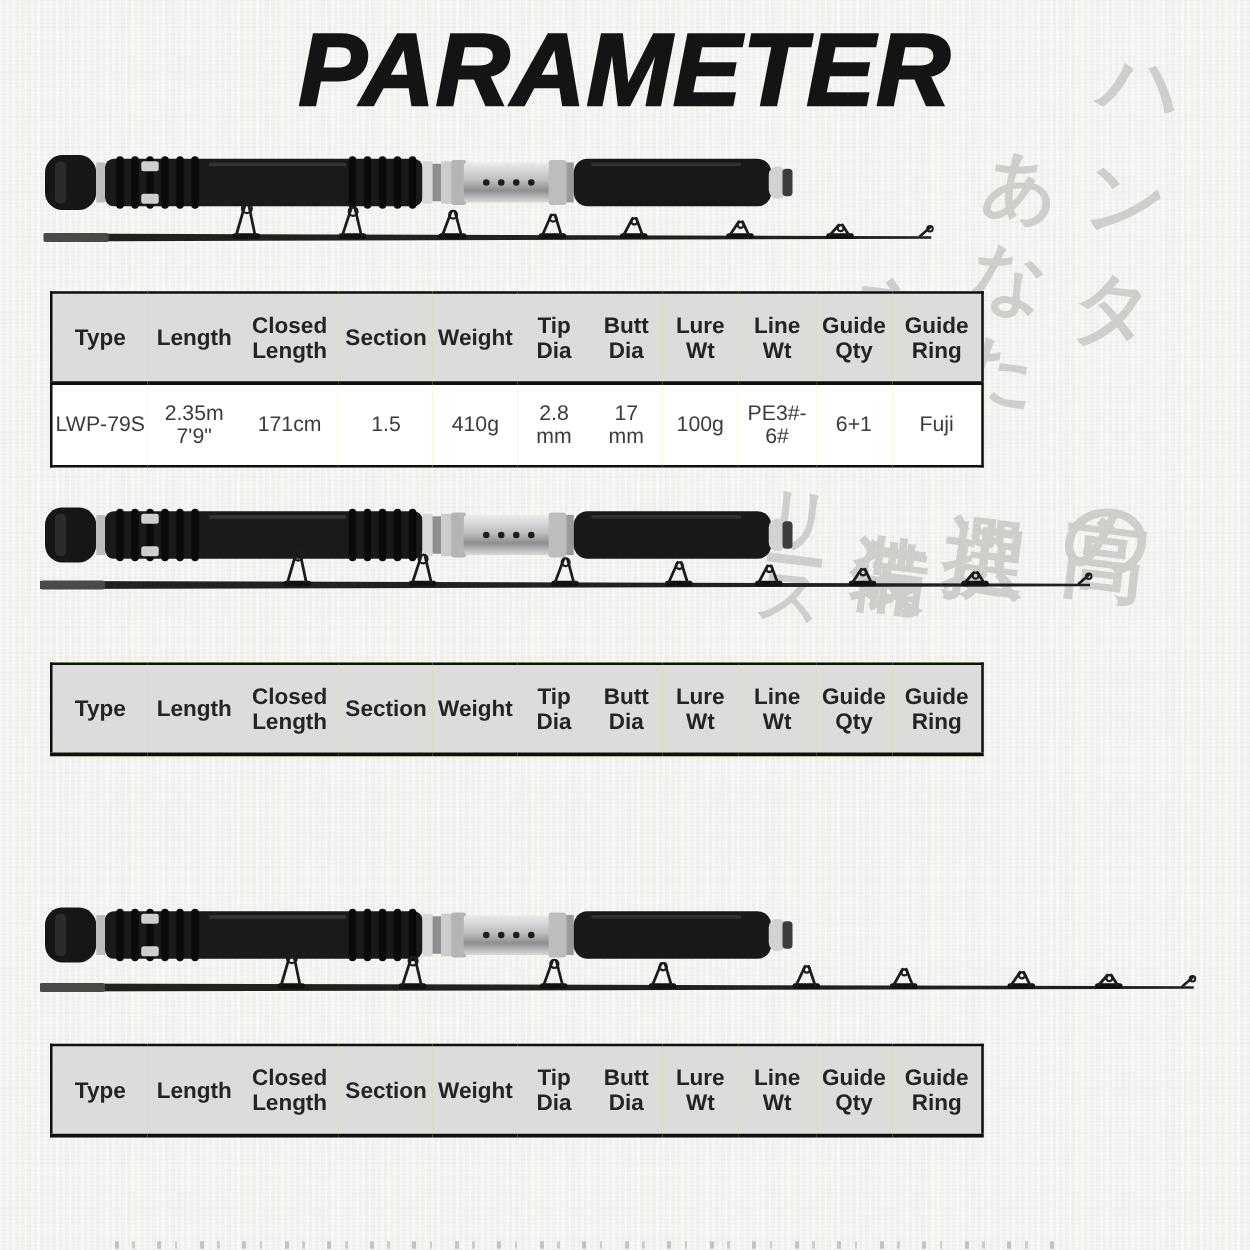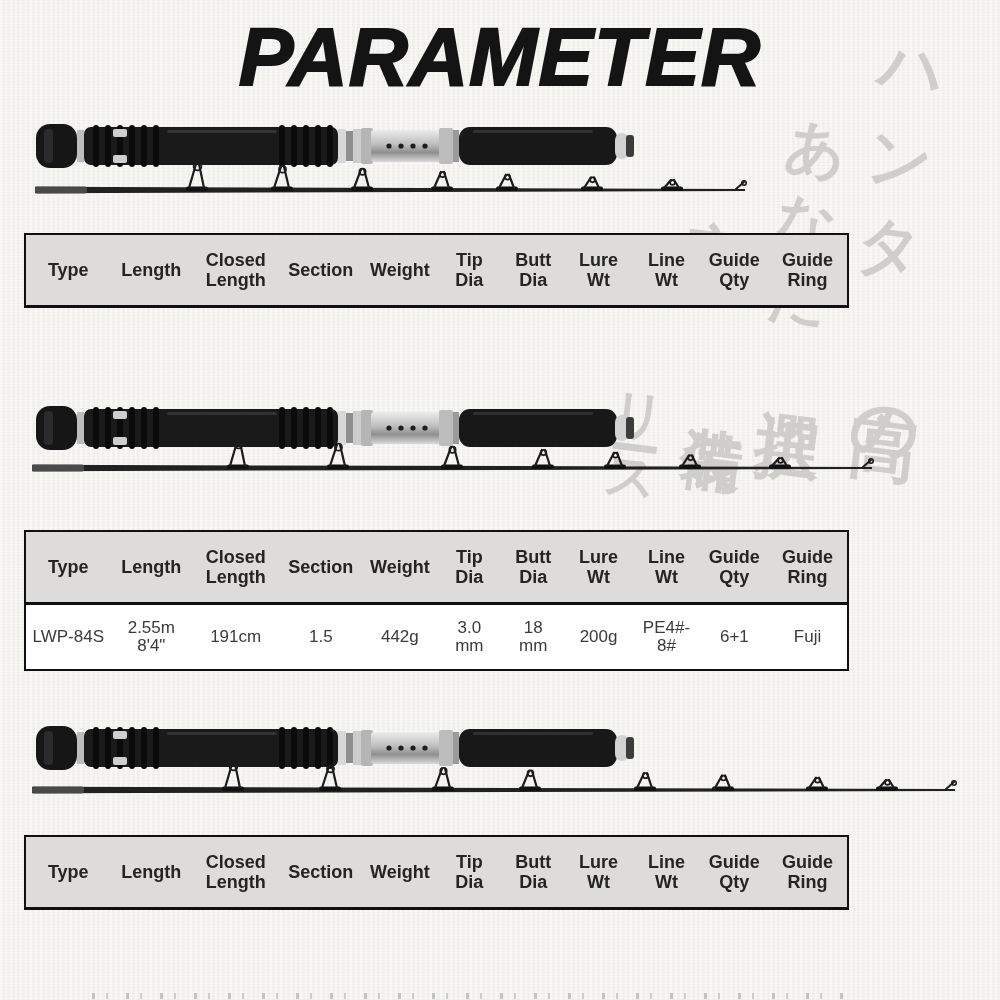--- a/index.html
+++ b/index.html
@@ -29,21 +29,21 @@
   .wm-3{left:692px;top:170px;font-size:62px;}
   .wm-4{left:856px;top:356px;font-size:68px;}
   .wm-5{left:766px;top:360px;font-size:66px;}
   .wm-6{left:690px;top:378px;font-size:62px;}
   .wm-7{left:612px;top:356px;font-size:52px;}
   
   svg.rod{position:absolute;left:32px;z-index:1;}
   #rod-1{top:110px;} #rod-2{top:394px;} #rod-3{top:712px;}
   
   .spec-table{
-    position:absolute;left:24px;width:825px;border-collapse:collapse;
+    position:absolute;left:40px;width:747px;border-collapse:collapse;
     background:#bef264;border:2px solid #101010;z-index:2;
     table-layout:fixed;
   }
   #table-1{top:233px;} #table-2{top:530px;} #table-3{top:835px;}
   .spec-table th{
     background:#dedcda;color:#242424;font-weight:bold;font-size:18px;
     height:70px;line-height:1.12;white-space:pre-line;padding:0 2px;
     border-bottom:3px solid #101010;vertical-align:middle;text-align:center;
   }
   .spec-table td{
@@ -256,20 +256,37 @@
 Dia</th>
     <th>Lure
 Wt</th>
     <th>Line
 Wt</th>
     <th>Guide
 Qty</th>
     <th>Guide
 Ring</th>
   </tr>
+  <tr>
+    <td>LWP-79S</td>
+    <td>2.35m
+7'9"</td>
+    <td>171cm</td>
+    <td>1.5</td>
+    <td>410g</td>
+    <td>2.8
+mm</td>
+    <td>17
+mm</td>
+    <td>100g</td>
+    <td>PE3#-
+6#</td>
+    <td>6+1</td>
+    <td>Fuji</td>
+  </tr>
 </tbody>
   </table>
 
 <table class="spec-table" id="table-2">
   <colgroup>
     <col style="width:10.4%">
       <col style="width:9.9%">
       <col style="width:10.6%">
       <col style="width:10.1%">
     <col style="width:9.1%">
@@ -294,37 +311,20 @@
 Dia</th>
     <th>Lure
 Wt</th>
     <th>Line
 Wt</th>
     <th>Guide
 Qty</th>
     <th>Guide
 Ring</th>
   </tr>
-  <tr>
-    <td>LWP-84S</td>
-    <td>2.55m
-8'4"</td>
-    <td>191cm</td>
-    <td>1.5</td>
-    <td>442g</td>
-    <td>3.0
-mm</td>
-    <td>18
-mm</td>
-    <td>200g</td>
-    <td>PE4#-
-8#</td>
-    <td>6+1</td>
-    <td>Fuji</td>
-  </tr>
 </tbody>
   </table>
 
 <table class="spec-table" id="table-3">
   <colgroup>
     <col style="width:10.4%">
       <col style="width:9.9%">
       <col style="width:10.6%">
       <col style="width:10.1%">
     <col style="width:9.1%">

